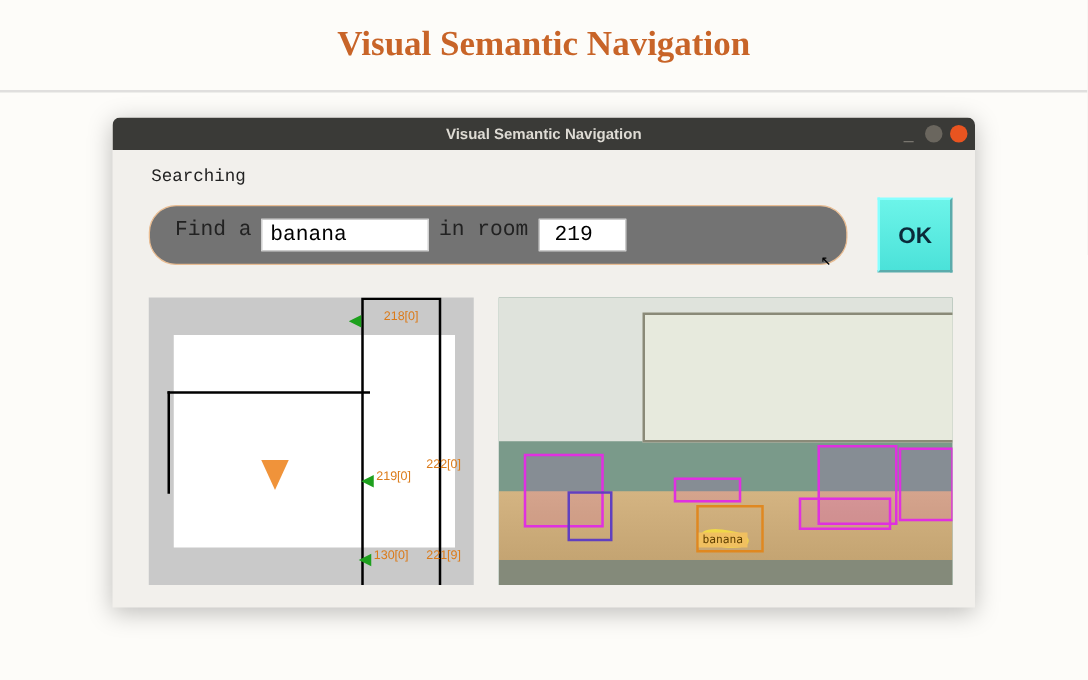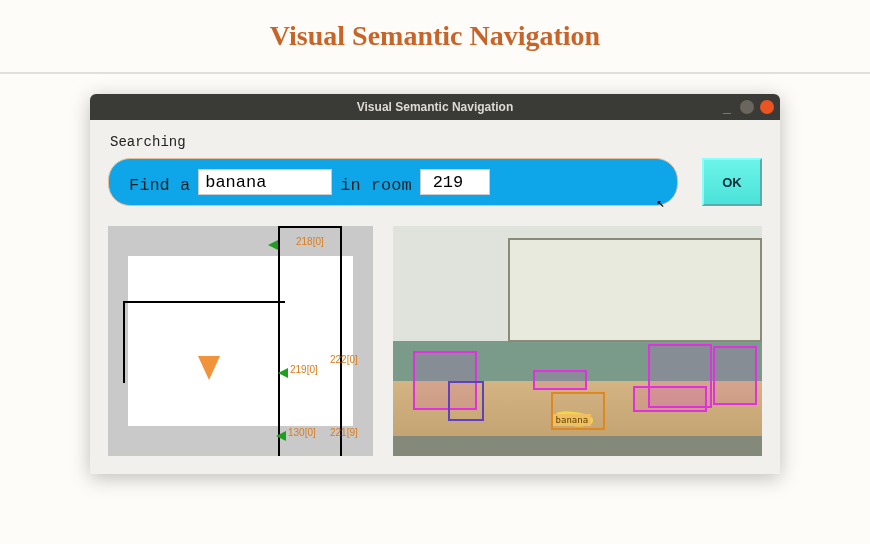--- a/index.html
+++ b/index.html
@@ -68,38 +68,39 @@
     }
     .close-btn {
       width: 14px;
       height: 14px;
       border-radius: 50%;
       background: #e95420;
       cursor: pointer;
     }
     .content {
       padding: 10px 18px 18px 18px;
+      margin-left: 11px;
     }
     .status-label {
       font-family: 'Courier New', monospace;
       font-size: 14px;
       color: #222;
       padding: 4px 0 8px 2px;
     }
     .query-row {
       display: flex;
       align-items: center;
       gap: 24px;
     }
     .query-pill {
-      background: #0ea5e9;
+      background: #737373;
       border-radius: 22px;
       padding: 10px 20px;
       display: flex;
-      align-items: flex-end;
+      align-items: flex-start;
       font-family: 'Courier New', monospace;
       font-size: 17px;
       color: #222;
       gap: 8px;
       flex: 1;
       position: relative;
       border: 1px solid #e8bc92;
     }
     .query-input {
       background: #fff;
@@ -112,25 +113,25 @@
     .input-object {
       width: 120px;
     }
     .input-room {
       width: 50px;
       text-align: left;
       padding-left: 12px;
     }
     .ok-button {
       width: 60px;
-      height: 48px;
+      height: 60px;
       background: linear-gradient(#6cf4e9, #4be2d9);
       border: 2px outset #8ff;
       font-family: sans-serif;
-      font-size: 13px;
+      font-size: 18px;
       color: #0a2b3a;
       font-weight: bold;
       cursor: pointer;
     }
     .views-row {
       display: flex;
       gap: 20px;
       margin-top: 20px;
     }
     .panel {

